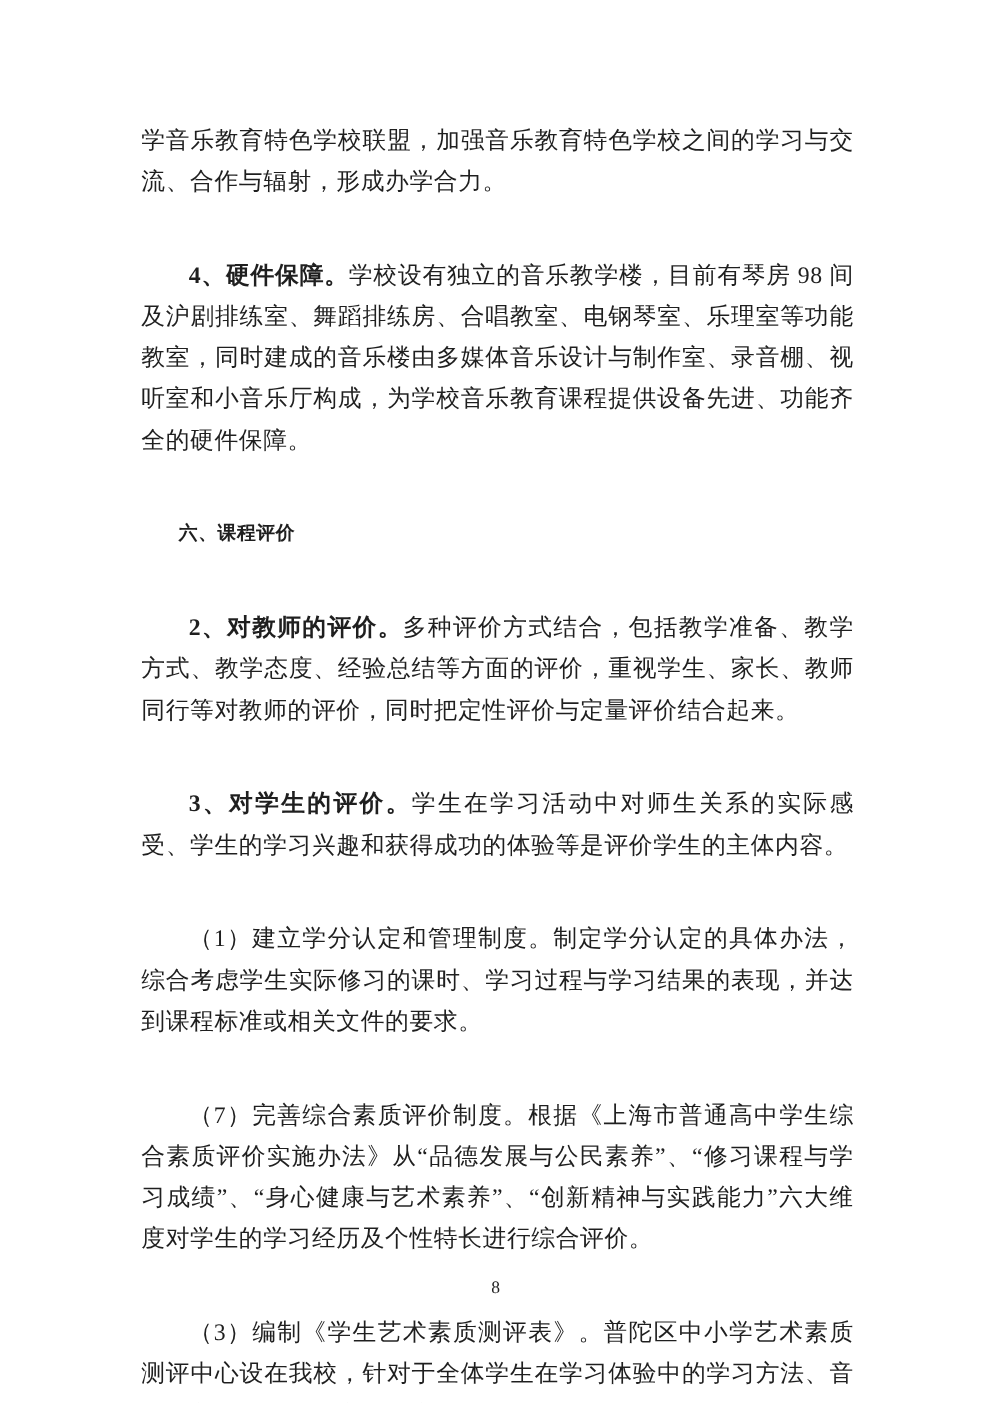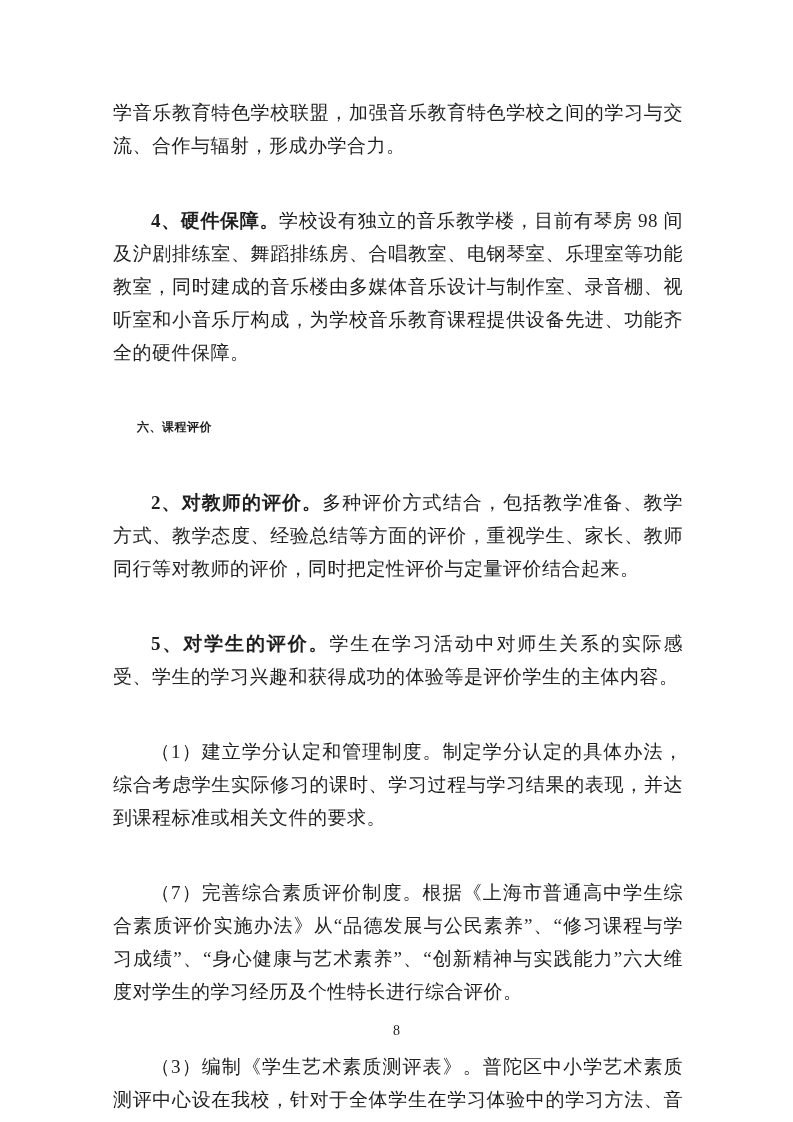--- a/index.html
+++ b/index.html
@@ -31,21 +31,21 @@
     text-justify: inter-ideograph;
     letter-spacing: 0.5px;
     word-break: break-all;
   }
   .para.indent {
     text-indent: 2em;
     margin-top: 42px;
   }
   .para.heading {
     font-weight: bold;
-    font-size: 12px;
+    font-size: 15px;
     text-align: left;
   }
   .para b {
     font-weight: bold;
   }
   .page-footer {
     position: absolute;
     left: 0;
     top: 1022px;
     width: 100%;
@@ -57,21 +57,21 @@
 </style>
 </head>
 <body>
 
 <div class="doc-page">
   <div class="doc-content">
       <p class="para"><span>学音乐教育特色学校联盟，加强音乐教育特色学校之间的学习与交流、合作与辐射，形成办学合力。</span></p>
       <p class="para indent"><b>4、硬件保障。</b><span>学校设有独立的音乐教学楼，目前有琴房 98 间及沪剧排练室、舞蹈排练房、合唱教室、电钢琴室、乐理室等功能教室，同时建成的音乐楼由多媒体音乐设计与制作室、录音棚、视听室和小音乐厅构成，为学校音乐教育课程提供设备先进、功能齐全的硬件保障。</span></p>
       <p class="para indent heading"><b>六、课程评价</b></p>
       <p class="para indent"><b>2、对教师的评价。</b><span>多种评价方式结合，包括教学准备、教学方式、教学态度、经验总结等方面的评价，重视学生、家长、教师同行等对教师的评价，同时把定性评价与定量评价结合起来。</span></p>
-      <p class="para indent"><b>5、对学生的评价。</b><span>学生在学习活动中对师生关系的实际感受、学生的学习兴趣和获得成功的体验等是评价学生的主体内容。</span></p>
+      <p class="para indent"><b>3、对学生的评价。</b><span>学生在学习活动中对师生关系的实际感受、学生的学习兴趣和获得成功的体验等是评价学生的主体内容。</span></p>
       <p class="para indent"><span>（1）建立学分认定和管理制度。制定学分认定的具体办法，综合考虑学生实际修习的课时、学习过程与学习结果的表现，并达到课程标准或相关文件的要求。</span></p>
       <p class="para indent"><span>（7）完善综合素质评价制度。根据《上海市普通高中学生综合素质评价实施办法》从“品德发展与公民素养”、“修习课程与学习成绩”、“身心健康与艺术素养”、“创新精神与实践能力”六大维度对学生的学习经历及个性特长进行综合评价。</span></p>
       <p class="para indent"><span>（3）编制《学生艺术素质测评表》。普陀区中小学艺术素质测评中心设在我校，针对于全体学生在学习体验中的学习方法、音乐素养提升、行为方式等方面的评价量规，编制《学生艺术素质测评表》，</span></p>
     </div>
   <div class="page-footer">
     <span>8</span>
   </div>
 </div>
 
 </body></html>

